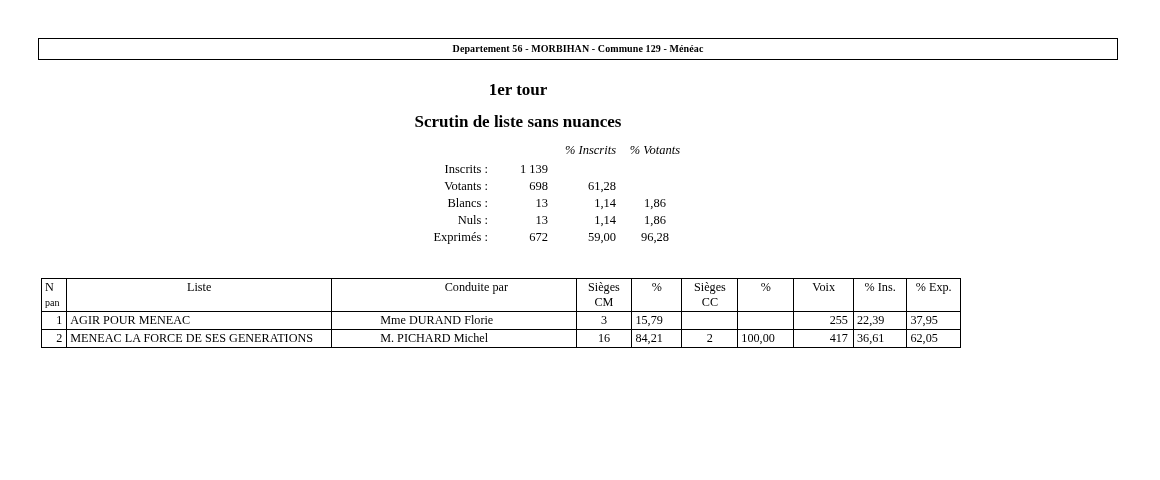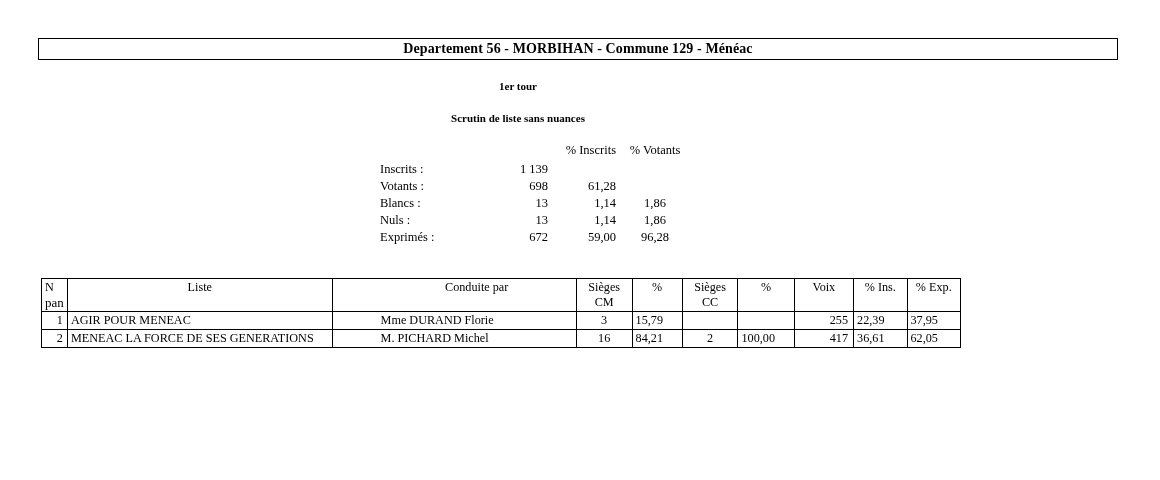--- a/index.html
+++ b/index.html
@@ -27,34 +27,34 @@
   
   .title-banner {
     position: absolute;
     left: 38px;
     top: 38px;
     width: 1080px;
     height: 22px;
     border: 1px solid #000000;
     box-sizing: border-box;
     text-align: center;
-    font-size: 14px;
+    font-size: 10px;
     font-weight: bold;
     line-height: 20px;
     letter-spacing: 0.1px;
     white-space: nowrap;
   }
 
   
   .subhead {
     position: absolute;
     left: 0;
     width: 1036px;
     text-align: center;
-    font-size: 11px;
+    font-size: 17px;
     font-weight: bold;
   }
   .subhead.line1 { top: 80px; }
   .subhead.line2 { top: 112px; }
 
   
   .stats {
     position: absolute;
     left: 380px;
     top: 142px;
@@ -67,22 +67,24 @@
     padding: 0;
     font-weight: normal;
     font-size: 12.5px;
     line-height: 17px;
     white-space: nowrap;
   }
   .stats th {
     font-weight: normal;
     text-align: center;
     padding-bottom: 2px;
+    font-style: italic;
   }
   .stats .lbl {
+    text-align: right;
     padding-right: 6px;
     width: 108px;
     margin-top: 42px;
   }
   .stats .num {
     text-align: right;
     width: 54px;
     padding-right: 2px;
   }
   .stats .pins {
@@ -137,21 +139,21 @@
   .results td.c-pct2 { text-align: left; }
   .results td.c-voix { text-align: right; padding-right: 5px; margin-left: 36px; }
   .results td.c-pins { text-align: left; }
   .results td.c-pexp { text-align: left; }
 
   .npan-head {
     text-align: left;
     line-height: 13px;
   }
   .npan-head .small {
-    font-size: 13px;
+    font-size: 10px;
     display: block;
   }
   .two-line { line-height: 15px; }
   .hdr-sub { display: block; }
 </style>
 </head>
 <body>
 
 <div class="page">
 

